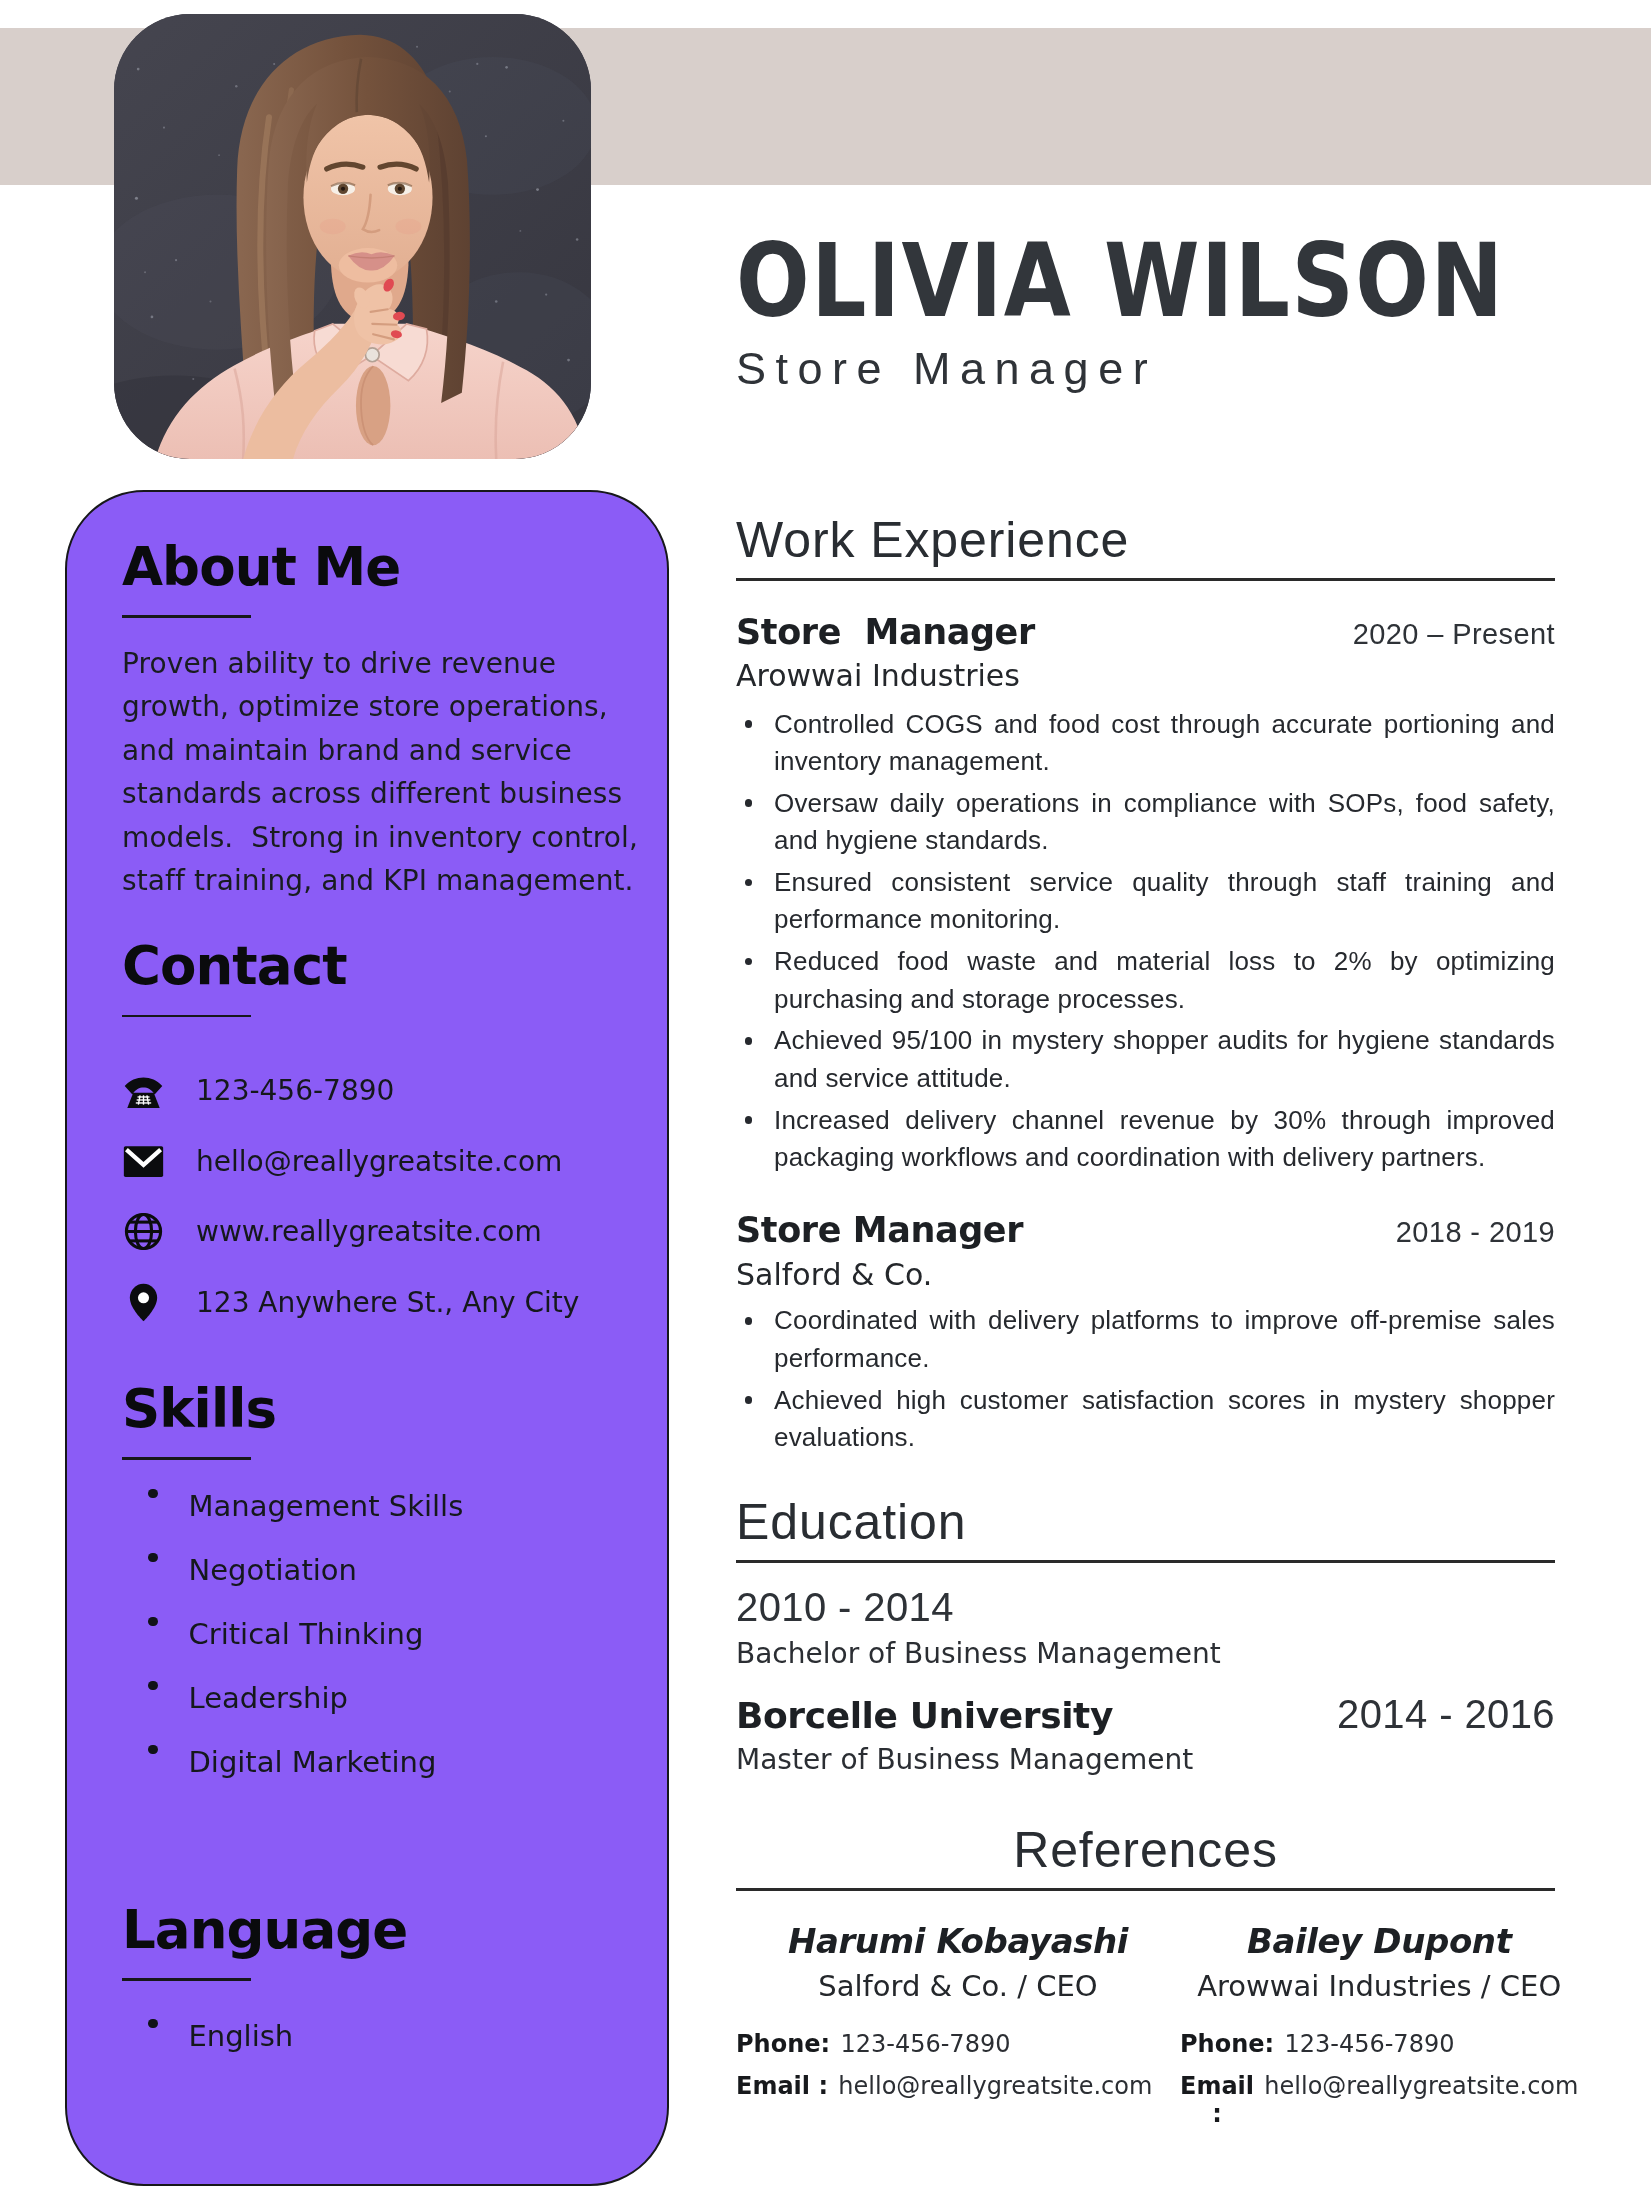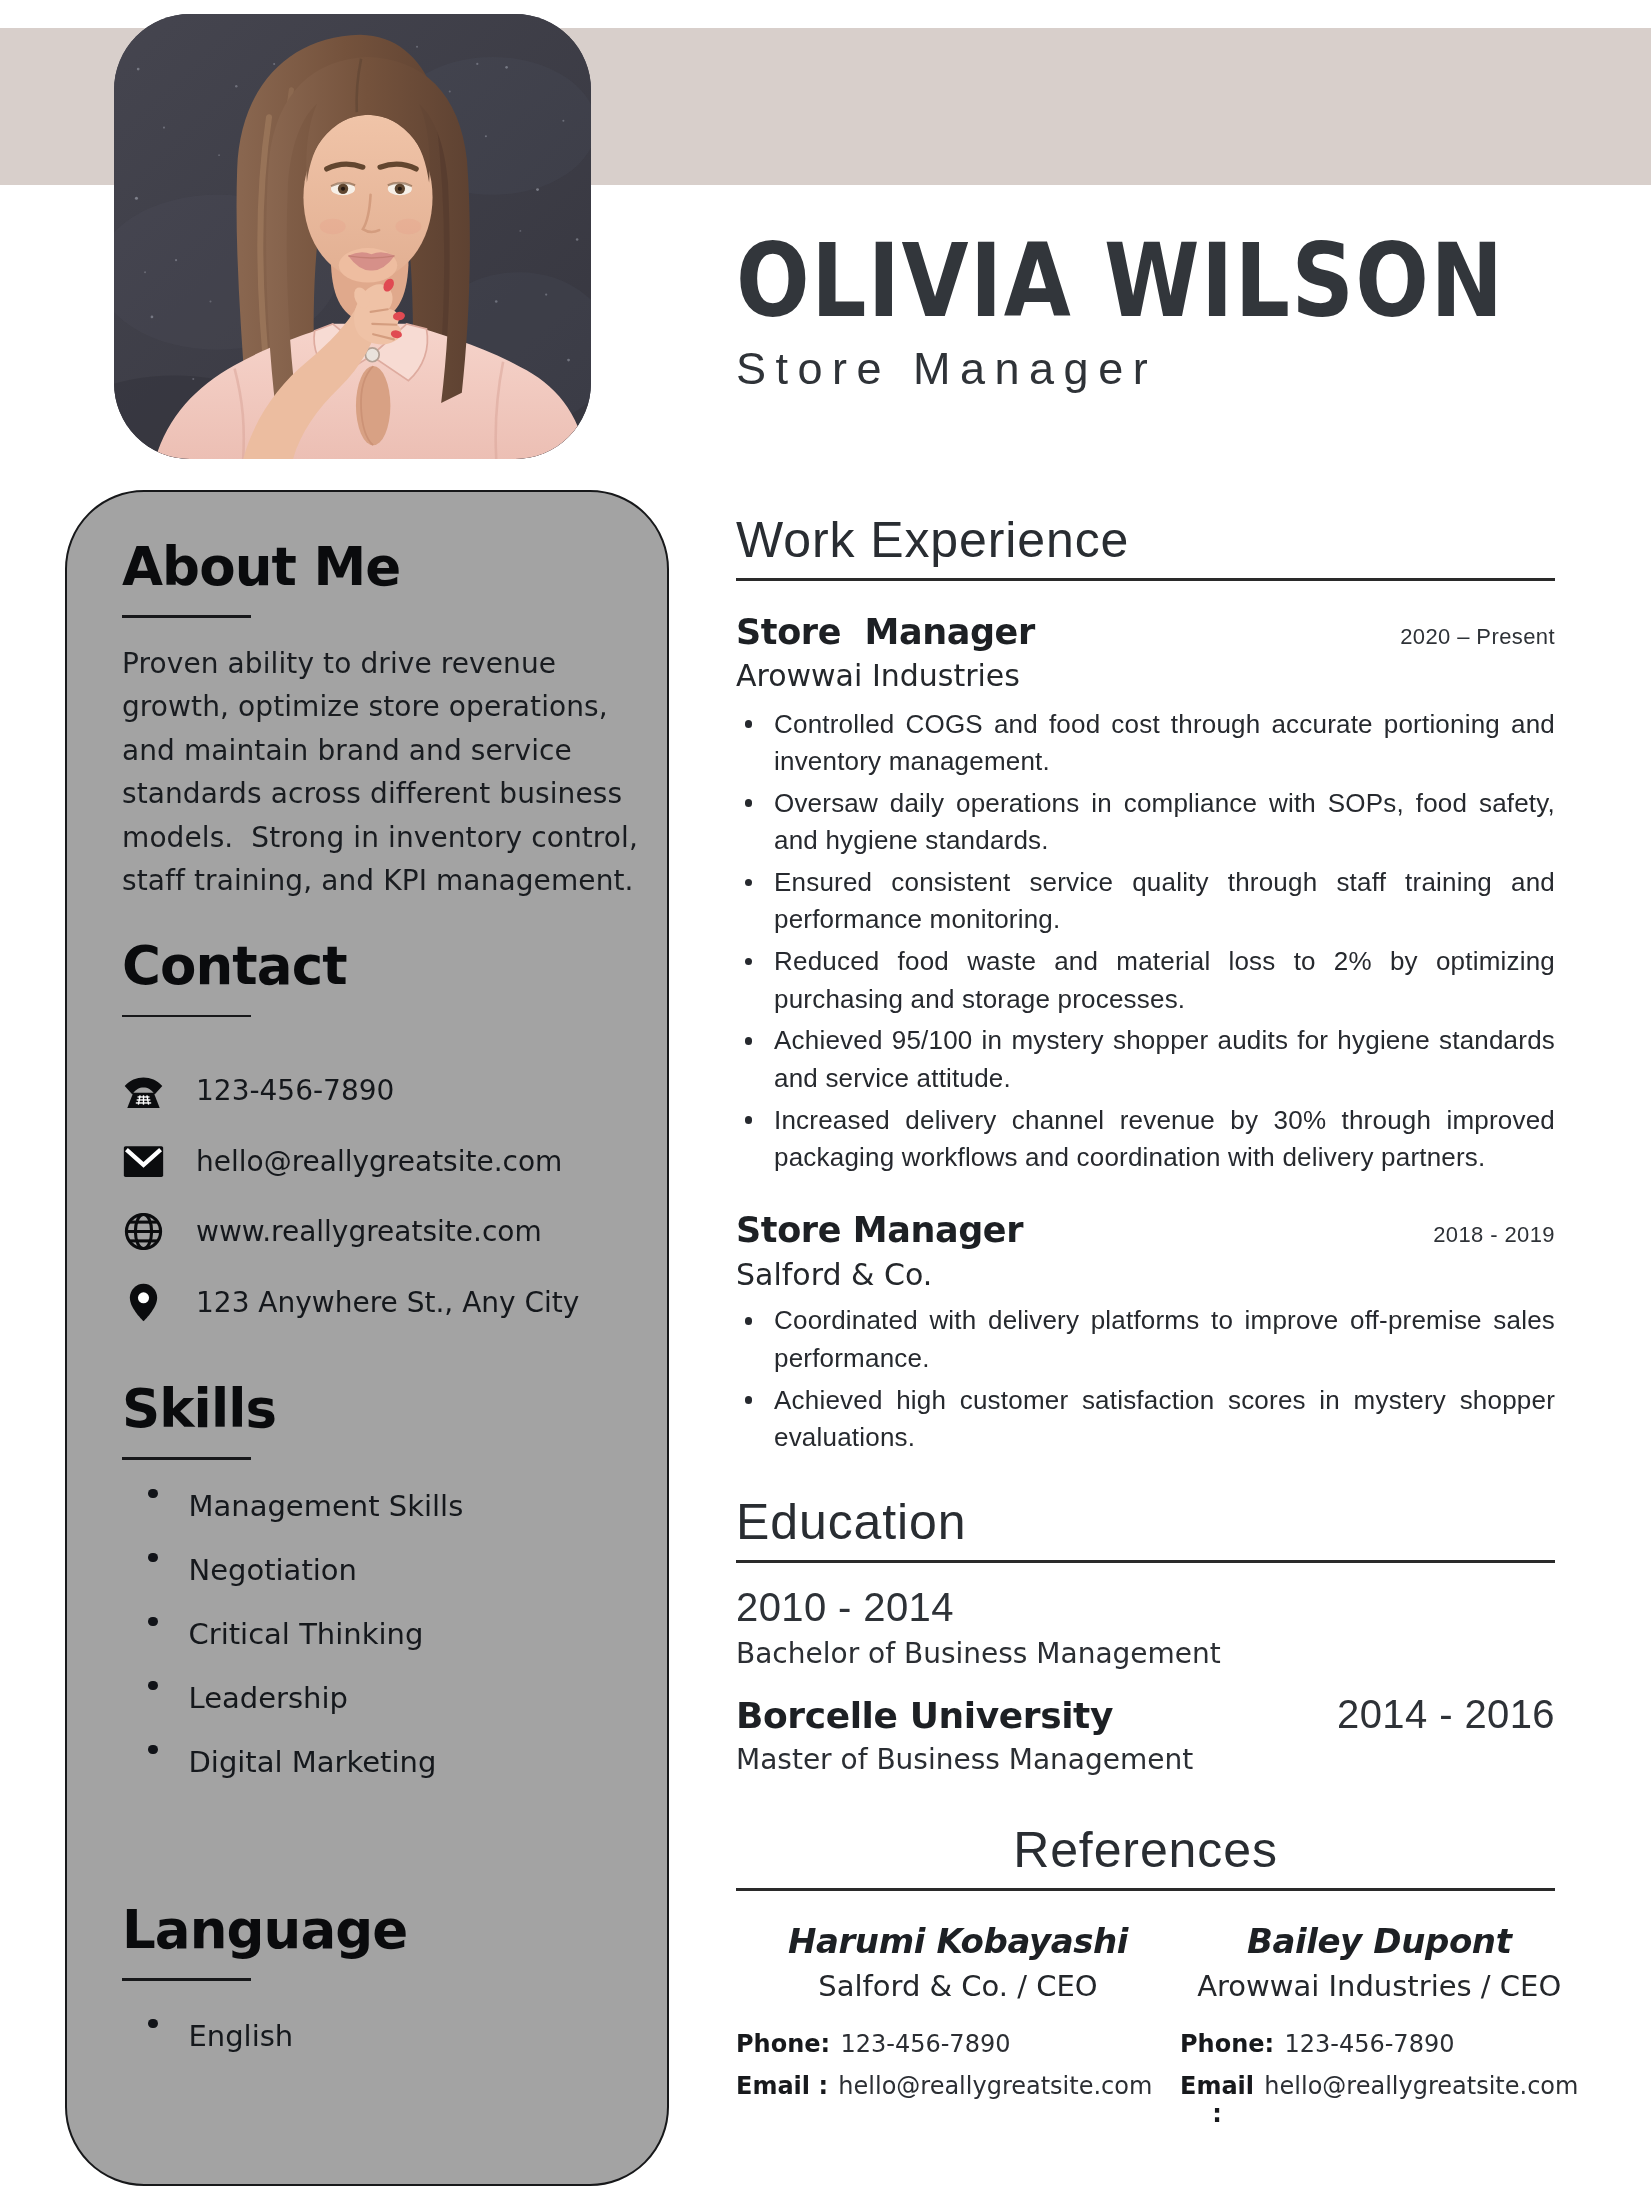--- a/index.html
+++ b/index.html
@@ -13,21 +13,21 @@
 
   
   .photo { position:absolute; left:114px; top:13.8px; width:477px; height:445px;
            border-radius:76px; overflow:hidden; background:#3e3e48; }
   .photo svg { display:block; }
 
   
   .sidebar {
     position:absolute; left:65px; top:490px; width:604px; height:1696px;
     border:2.6px solid #17181a; border-radius:79px; padding:45px 20.6px 0 55px;
-    background:#a3a3a3;
+    background:#8b5cf6;
   }
   .side-h { font-family:"DejaVu Sans", sans-serif; font-weight:bold; font-size:53px;
             line-height:1.12; letter-spacing:-0.9px; color:#0a0b0d; }
   .side-div { width:129px; height:2.6px; background:#17181a; margin-top:19px; }
   .about-text { margin-top:24px; width:523px; font-family:"DejaVu Sans", sans-serif;
                 font-size:28px; line-height:1.55; color:#191c20; letter-spacing:0.1px;
                 white-space:pre-wrap; }
   .h-contact { margin-top:34px; }
   .contact-list { margin-top:52px; }
   .c-row { display:flex; align-items:center; margin-bottom:27.5px; height:43px; }
@@ -51,21 +51,21 @@
   .sec-h { font-size:50px; font-weight:normal; letter-spacing:0.9px; color:#292d32; line-height:1.15; }
   .sec-div { height:2.6px; background:#2a2a2a; margin-top:8.6px; }
   .sec-we { margin-top:117px; }
   .sec-edu { margin-top:38px; }
   .sec-ref { margin-top:45px;text-align:center; }
 
   .job-head { display:flex; justify-content:space-between; align-items:baseline; margin-top:31px; }
   .job-head.j2 { margin-top:34px; }
   .job-title { font-family:"DejaVu Sans", sans-serif; font-weight:bold; font-size:35px;
                letter-spacing:-0.4px; color:#1d2024; white-space:pre; line-height:1.15; }
-  .job-dates { font-size:22px; color:#2e3237; letter-spacing:0.4px; }
+  .job-dates { font-size:29px; color:#2e3237; letter-spacing:0.4px; }
   .company { margin-top:6.9px; font-family:"DejaVu Sans", sans-serif; font-size:30px; color:#24272b; line-height:1.15; }
   .bullets { margin-top:12px; }
   .bullets.b2 { margin-top:10.3px; }
   .b-row { display:flex; margin-bottom:4.3px; }
   .b-dot { flex:0 0 38px; width:38px; position:relative; }
   .b-dot::before { content:""; position:absolute; left:8.6px; top:14.6px; width:7.7px; height:7.7px;
                    border-radius:50%; background:#26292e; }
   .b-text { flex:1; font-size:26px; line-height:1.44; color:#26292e; text-align:justify; letter-spacing:0.2px; }
 
   .edu-head { display:flex; justify-content:space-between; align-items:baseline; margin-top:22.4px; }

